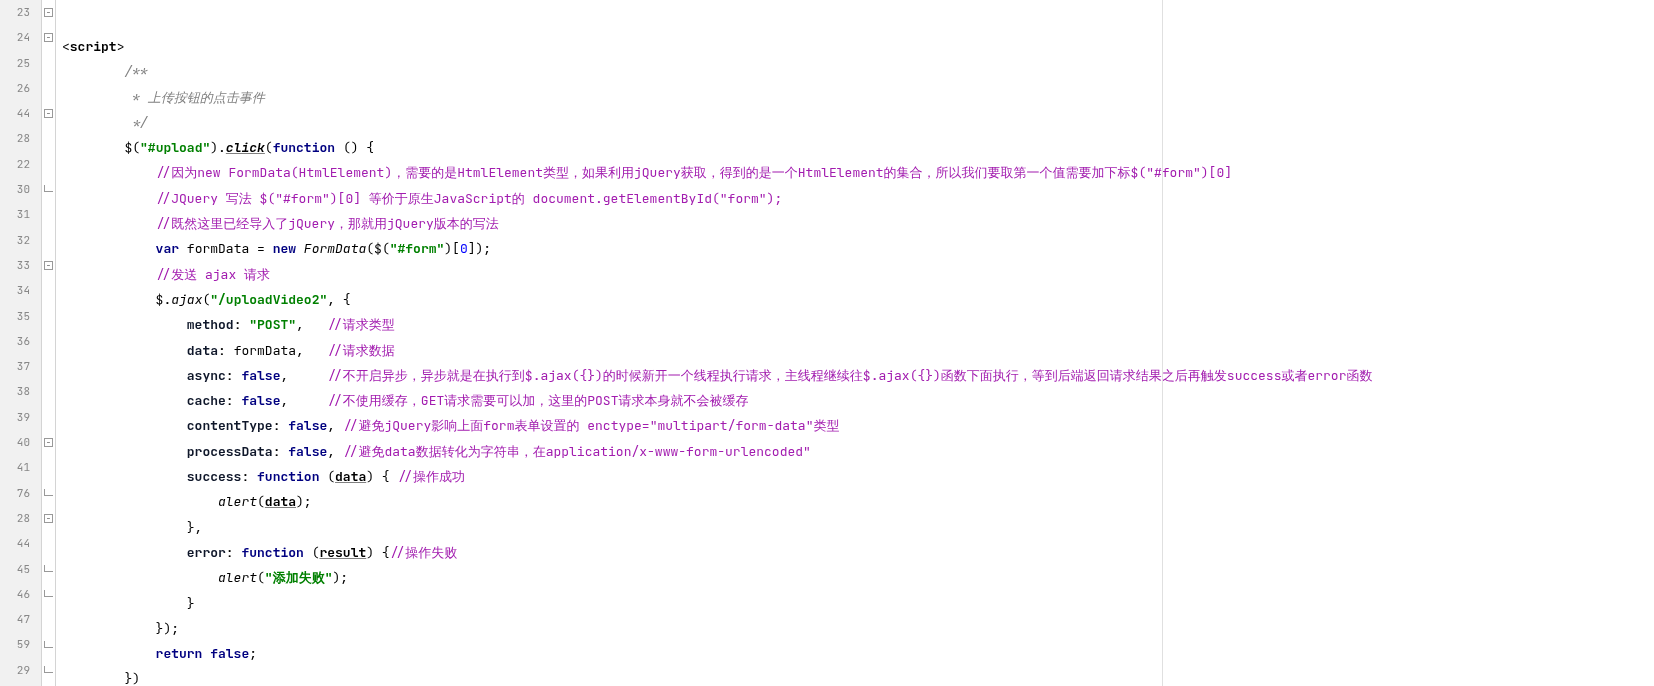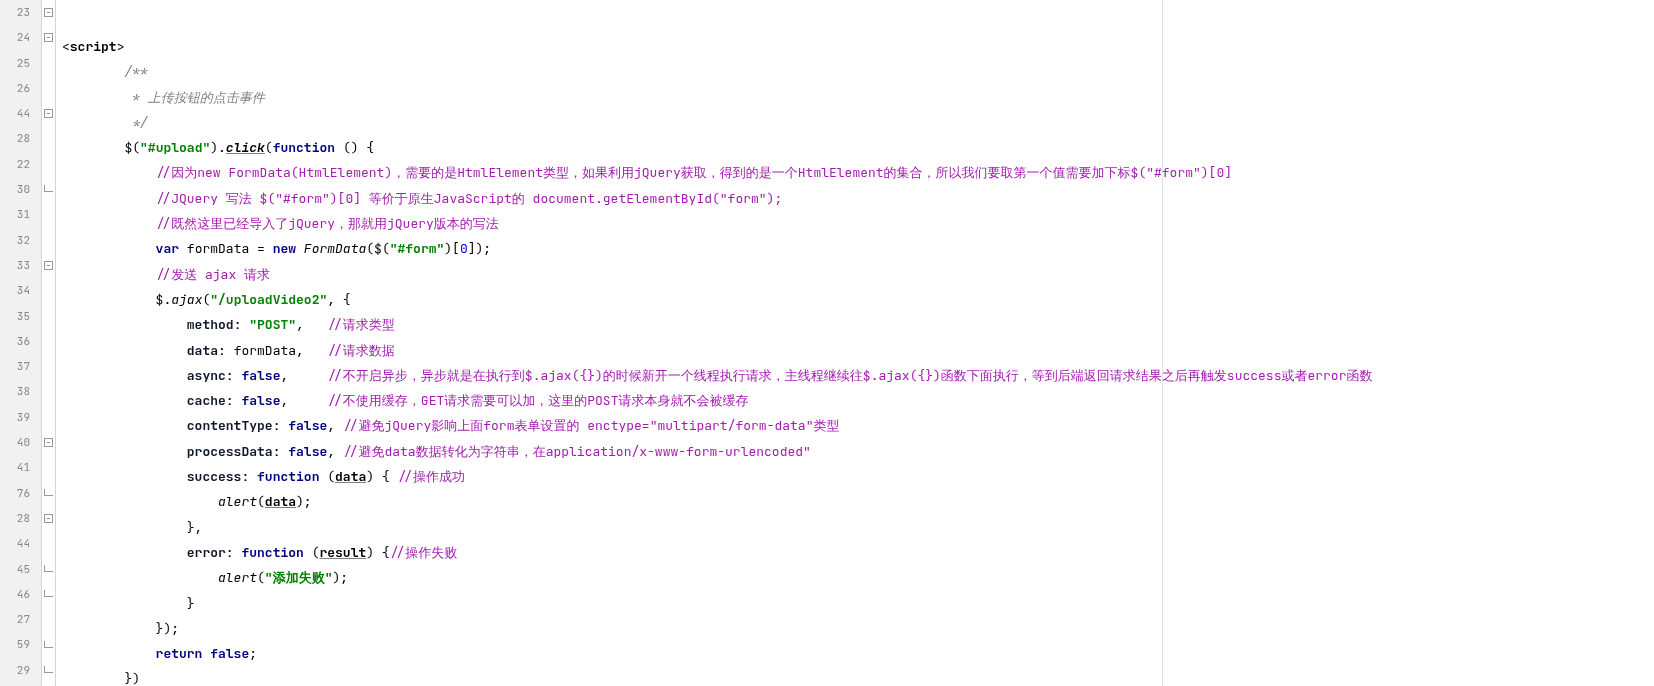--- a/index.html
+++ b/index.html
@@ -46,21 +46,21 @@
     <div class="gutter-line">37</div>
     <div class="gutter-line">38</div>
     <div class="gutter-line">39</div>
     <div class="gutter-line">40</div>
     <div class="gutter-line">41</div>
     <div class="gutter-line">76</div>
     <div class="gutter-line">28</div>
     <div class="gutter-line">44</div>
     <div class="gutter-line">45</div>
     <div class="gutter-line">46</div>
-    <div class="gutter-line">27</div>
+    <div class="gutter-line">47</div>
     <div class="gutter-line">59</div>
     <div class="gutter-line">29</div>
   </div>
 <div class="fold-col">
     <div class="fold-mark" style="top: 8px;">-</div>
     <div class="fold-mark" style="top: 33.3px;">-</div>
     <div class="fold-mark" style="top: 109.2px;">-</div>
     <div class="fold-end" style="top: 185.1px;"></div>
     <div class="fold-mark" style="top: 261px;">-</div>
     <div class="fold-mark" style="top: 438.1px;">-</div>

